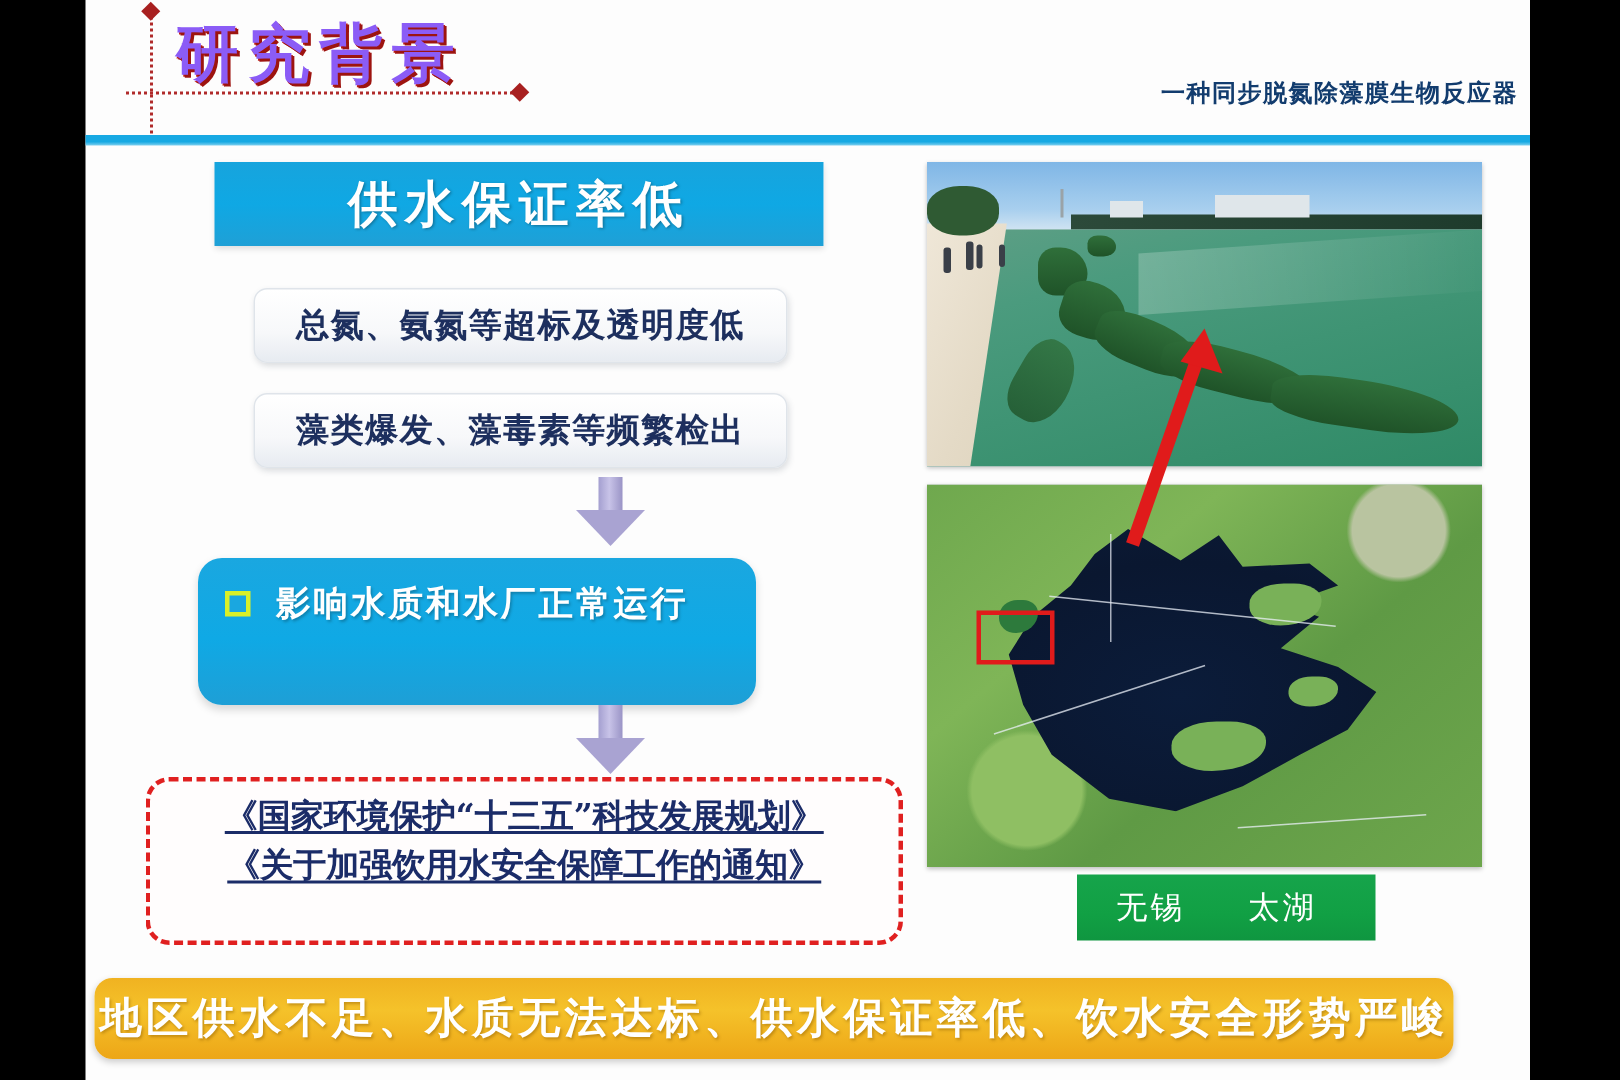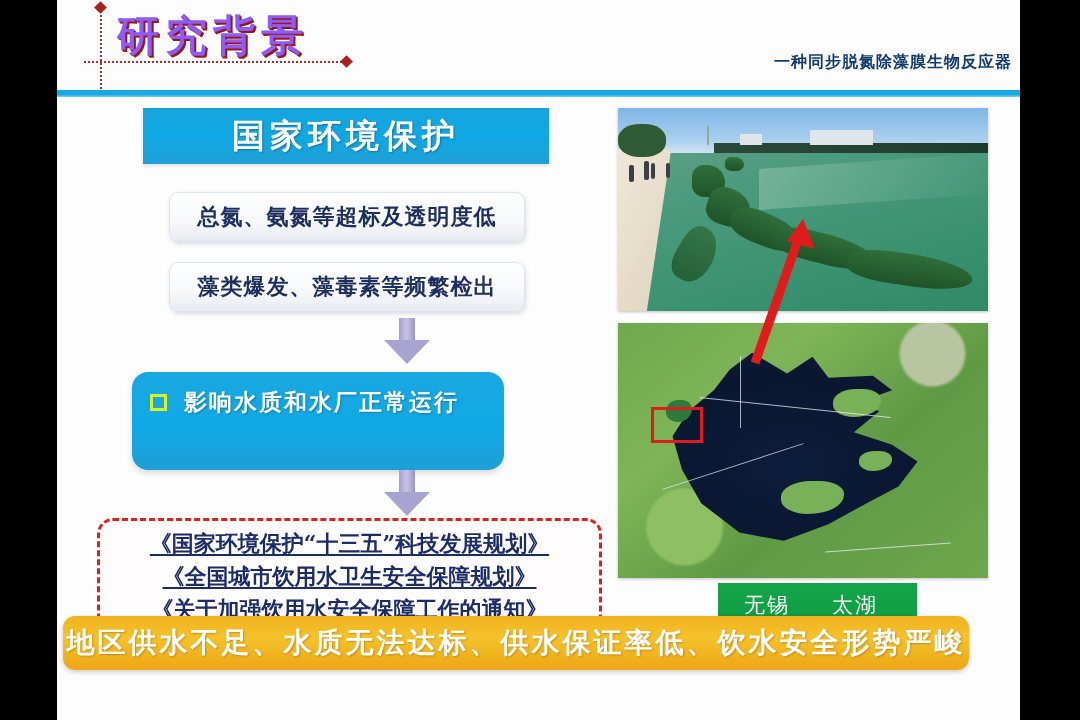--- a/index.html
+++ b/index.html
@@ -167,21 +167,21 @@
   .green-label {
     position: absolute; left: 661px; top: 583px; width: 199px; height: 44px;
     background: linear-gradient(to bottom, #16a44b 0%, #11a044 60%, #0f9640 100%);
     display: flex; align-items: center; gap: 42px; padding-left: 26px;
     font-family: "DejaVu Sans", "Liberation Sans", sans-serif;
     font-size: 21px; color: #ffffff; letter-spacing: 2px;
   }
 
   
   .banner {
-    position: absolute; left: 6px; top: 616px; width: 906px; height: 54px;
+    position: absolute; left: 6px; top: 652px; width: 906px; height: 54px;
     background: linear-gradient(to bottom, #f0b221 0%, #f5c22a 40%, #eda617 100%);
     border-radius: 12px;
     display: flex; align-items: center; justify-content: center;
     font-family: Liberation Serif, serif;
     font-size: 28px; font-weight: bold; letter-spacing: 3px; color: #ffffff;
     text-shadow: 1px 1px 2px rgba(140,90,0,0.45);
     box-shadow: 0 2px 5px rgba(0,0,0,0.2);
   }
 </style>
 </head>
@@ -192,21 +192,21 @@
 
     <div class="hdr-dot-v"></div>
     <div class="hdr-dot-h"></div>
     <div class="diamond top"></div>
     <div class="diamond right"></div>
 
     <div class="slide-title">研究背景</div>
     <div class="hdr-sub">一种同步脱氮除藻膜生物反应器</div>
     <div class="hdr-rule"></div>
 
-    <div class="cyan-title">国家环境保护</div>
+    <div class="cyan-title">供水保证率低</div>
 
     <div class="wbox b1">总氮、氨氮等超标及透明度低</div>
     <div class="wbox b2">藻类爆发、藻毒素等频繁检出</div>
 
     <div class="arrow-down arrow1">
       <div class="shaft"></div>
         <div class="head"></div>
     </div>
 
     <div class="cyan-list">
@@ -216,21 +216,20 @@
       </div>
     </div>
 
     <div class="arrow-down arrow2">
       <div class="shaft"></div>
         <div class="head"></div>
     </div>
 
     <div class="dashbox">
       <div class="doc-line">《国家环境保护“十三五”科技发展规划》</div>
-      <div class="doc-line">《全国城市饮用水卫生安全保障规划》</div>
       <div class="doc-line">《关于加强饮用水安全保障工作的通知》</div>
     </div>
 
     <div class="photo" id="photo-algae">
       <div class="sky"></div>
       <div class="farshore"></div>
       <div class="bldg" style="left:52%; width:17%; height:7%;"></div>
       <div class="bldg" style="left:33%; width:6%; height:5%; top:13%;"></div>
       <div class="bldg" style="left:24%; width:2px; height:9%; top:9%; background:#9aa3a8;"></div>
       <div class="water"></div>

